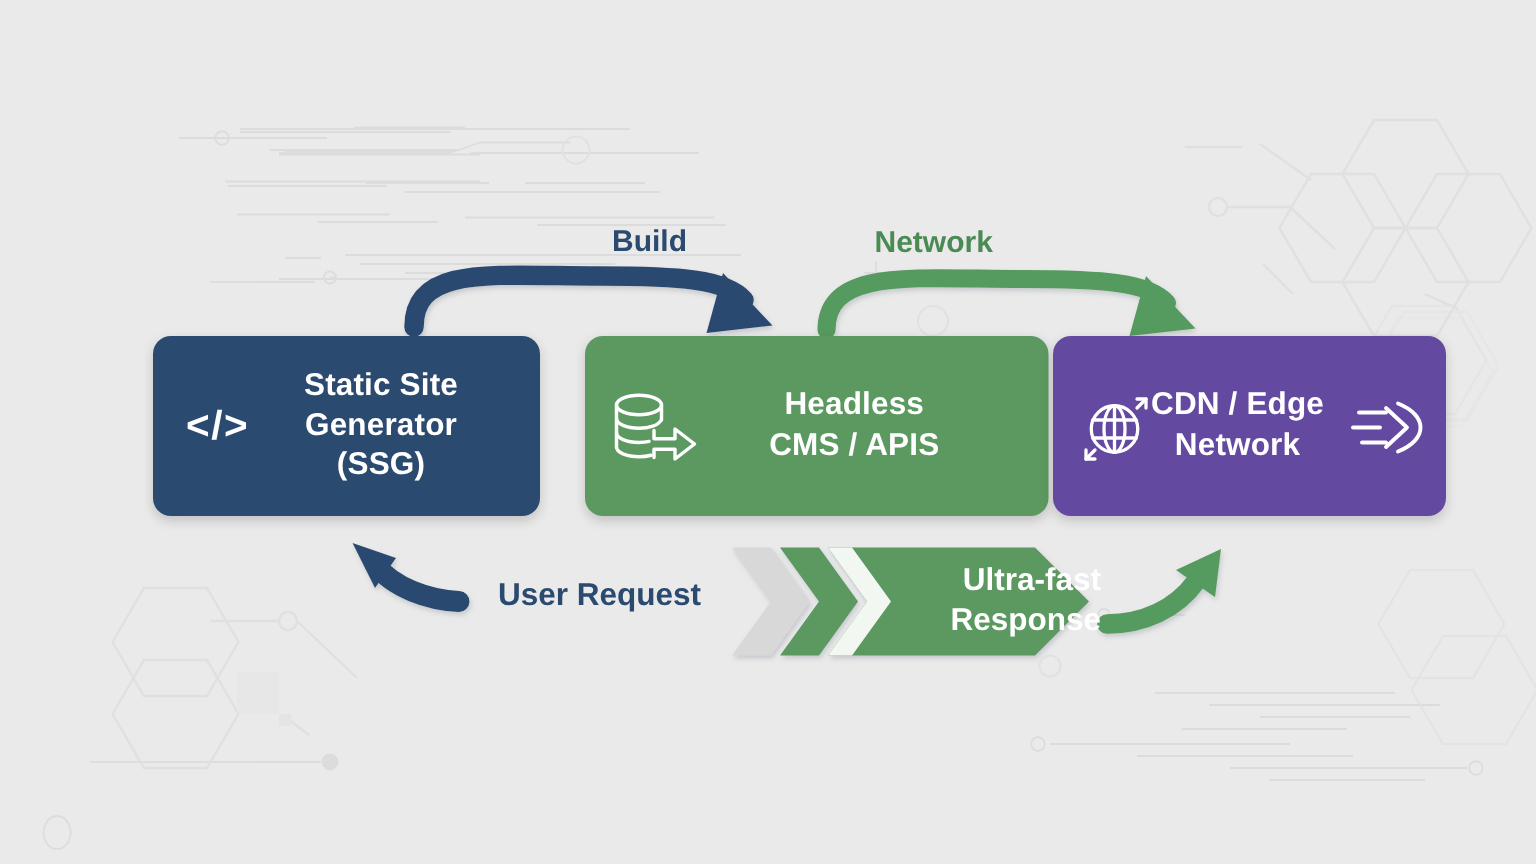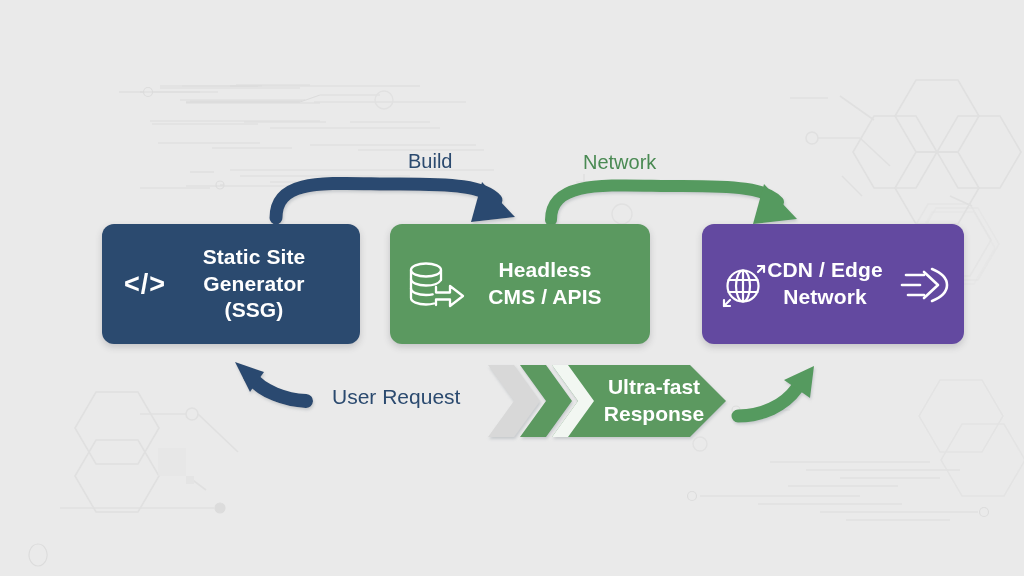--- a/index.html
+++ b/index.html
@@ -43,21 +43,21 @@
     display: block;
   }
   #node-ssg {
     left: 102px; top: 224px;
     width: 258px; height: 120px;
     background: #2b4a6f;
   }
   #node-ssg .node-label { padding-left: 46px; }
   #node-cms {
     left: 390px; top: 224px;
-    width: 260px; height: 120px;
+    width: 309px; height: 120px;
     background: #5b9960;
   }
   #node-cms .node-label { padding-left: 50px; }
   #node-cdn {
     left: 678px; top: 224px;
     width: 262px; height: 120px;
     background: #6349a0;
     margin-left: 24px;
   }
   #node-cdn .node-label { padding-left: 22px; padding-right: 38px; }
@@ -67,35 +67,35 @@
     transform: translateY(-50%);
     font-family: "Liberation Sans", sans-serif;
     font-size: 27px;
     font-weight: bold;
     color: #ffffff;
     letter-spacing: 1px;
   }
   .edge-label {
     position: absolute;
     font-size: 20px;
-    font-weight: normal;
+    font-weight: bold;
     white-space: nowrap;
   }
   #label-build { left: 408px; top: 150px; color: #2b4a6f; }
   #label-deploy { left: 583px; top: 151px; color: #4a8a53; }
   #label-user-request { left: 332px; top: 385px; color: #2b4a6f; font-size: 21px; }
   #banner-text {
     position: absolute;
     left: 574px; top: 373px;
     width: 160px;
     color: #ffffff;
     font-size: 21px;
     font-weight: bold;
     line-height: 1.3;
-    text-align: center;
+    text-align: right;
     white-space: pre-line;
   }
 </style>
 </head>
 <body>
 
 <div id="stage">
 
   <svg class="bg-layer" viewBox="0 0 1024 576" xmlns="http://www.w3.org/2000/svg">
     <g stroke="#dcdcdc" stroke-width="1.2" fill="none" opacity="0.95">

